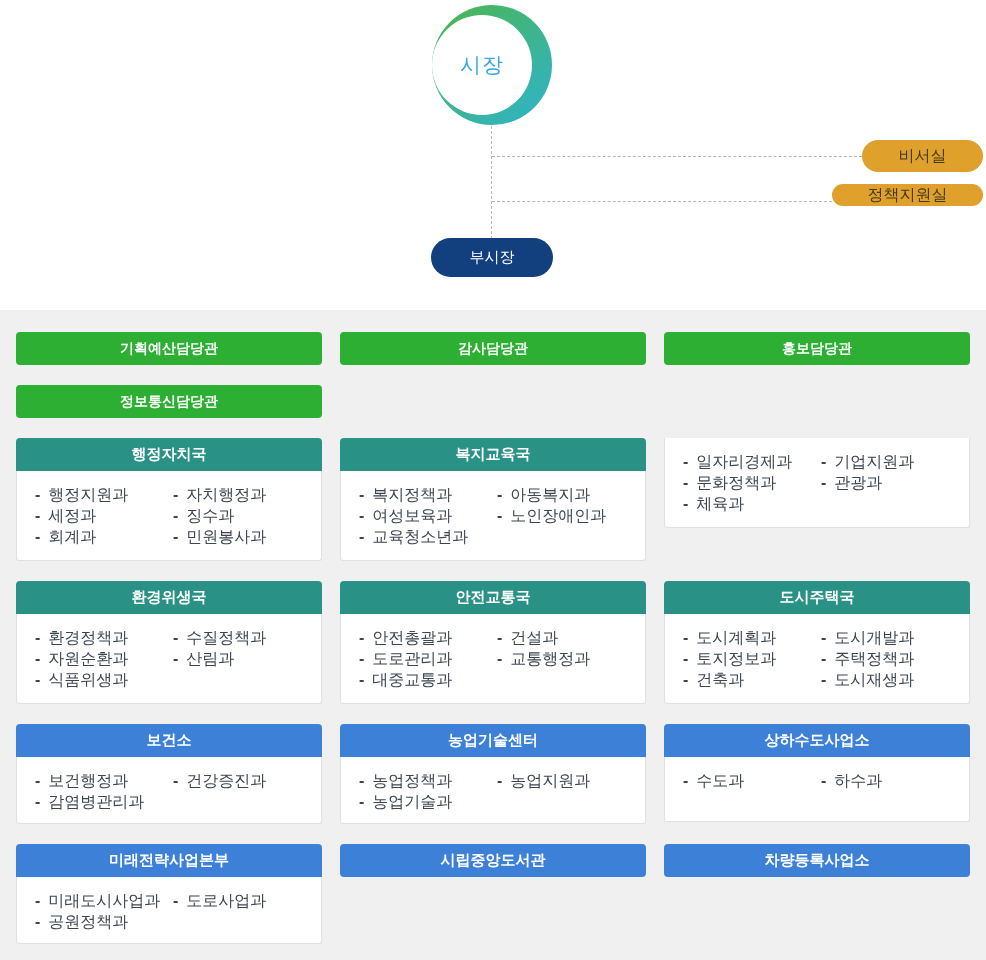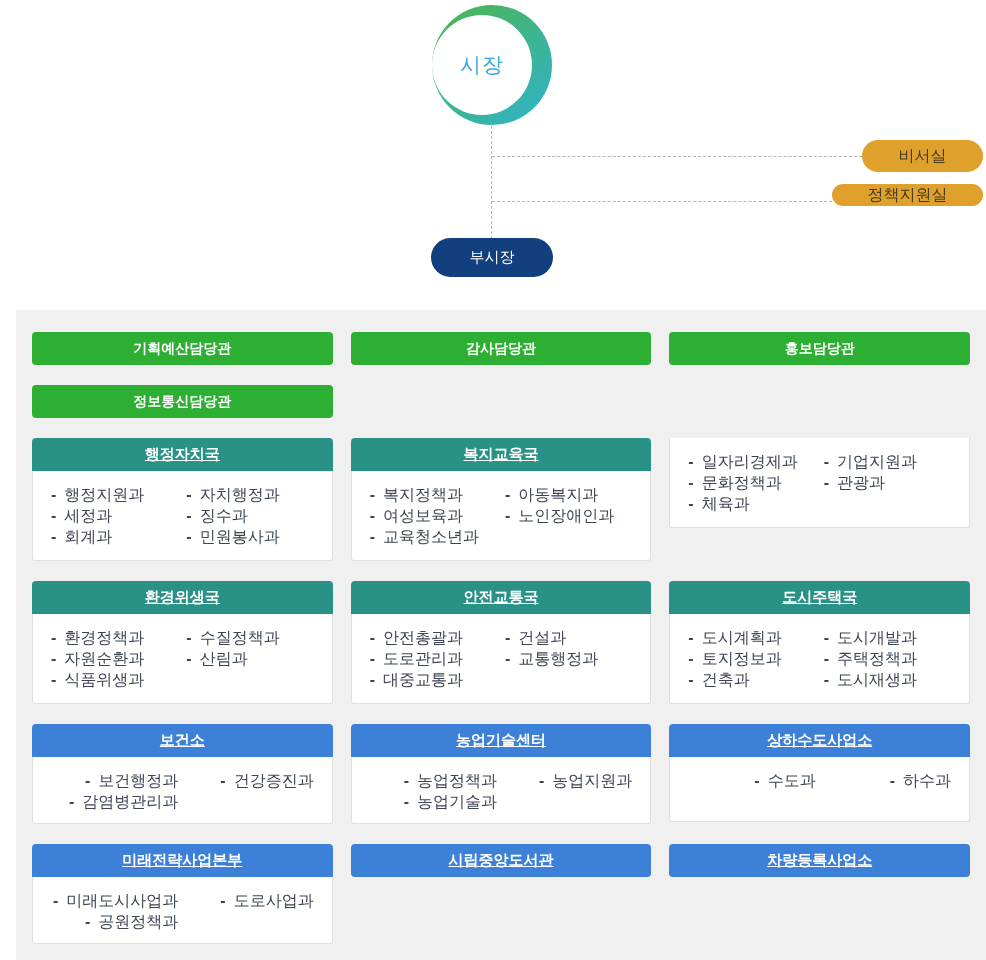--- a/index.html
+++ b/index.html
@@ -23,37 +23,37 @@
     border-top:1px dashed var(--line);}
   .h-line2{position:absolute; left:492px; top:201px; width:340px; height:0;
     border-top:1px dashed var(--line);}
   .pill{position:absolute; background:var(--orange); color:#443a1a;
     display:flex; align-items:center; justify-content:center; font-size:16px;}
   .pill-secretary{left:862px; top:140px; width:121px; height:32px; border-radius:16px;}
   .pill-policy{left:832px; top:184px; width:151px; height:22px; border-radius:16px;}
   .deputy-pill{position:absolute; left:431px; top:238px; width:122px; height:39px;
     border-radius:20px; background:var(--navy); color:#fff; display:flex;
     align-items:center; justify-content:center; font-size:15px;}
-  .panel{background:var(--panel_bg); height:650px; padding:22px 16px 0;margin-left:16px;}
+  .panel{background:var(--panel_bg); height:650px; padding:22px 16px 0;}
   .grid3{display:grid; grid-template-columns:repeat(3,1fr); gap:20px 18px;
     margin-bottom:20px; align-items:start;}
   .staff-bar{height:33px; border-radius:4px; background:var(--green); color:#fff;
     font-size:14px; font-weight:bold; display:flex; align-items:center;
     justify-content:center;}
   .card{display:flex; flex-direction:column;}
   .card-header{height:33px; border-radius:4px 4px 0 0; color:#fff; font-size:15px;
-    font-weight:bold; display:flex; align-items:center; justify-content:center;text-decoration:underline;}
+    font-weight:bold; display:flex; align-items:center; justify-content:center;}
   .card.teal .card-header{background:var(--teal);}
   .card.blue .card-header{background:var(--blue);}
   .card.header-only .card-header{border-radius:4px;}
   .card-body{background:#fff; border:1px solid #e0e0e0; border-top:none;
     border-radius:0 0 3px 3px; padding:13px 18px 11px; display:grid;
     grid-template-columns:1fr 1fr; column-gap:8px; align-content:start;}
   .card.teal .card-body{min-height:90px;}
-  .card.blue .card-body{min-height:65px;text-align:right;}
+  .card.blue .card-body{min-height:65px;}
   .dept-item{font-size:16px; color:var(--item_text); line-height:21px;
     white-space:nowrap;}
   .dash{margin-right:8px; font-weight:bold;}
 </style>
 </head>
 <body>
 
 <div class="top-section">
   <div class="mayor-circle">
     <div class="mayor-inner">

